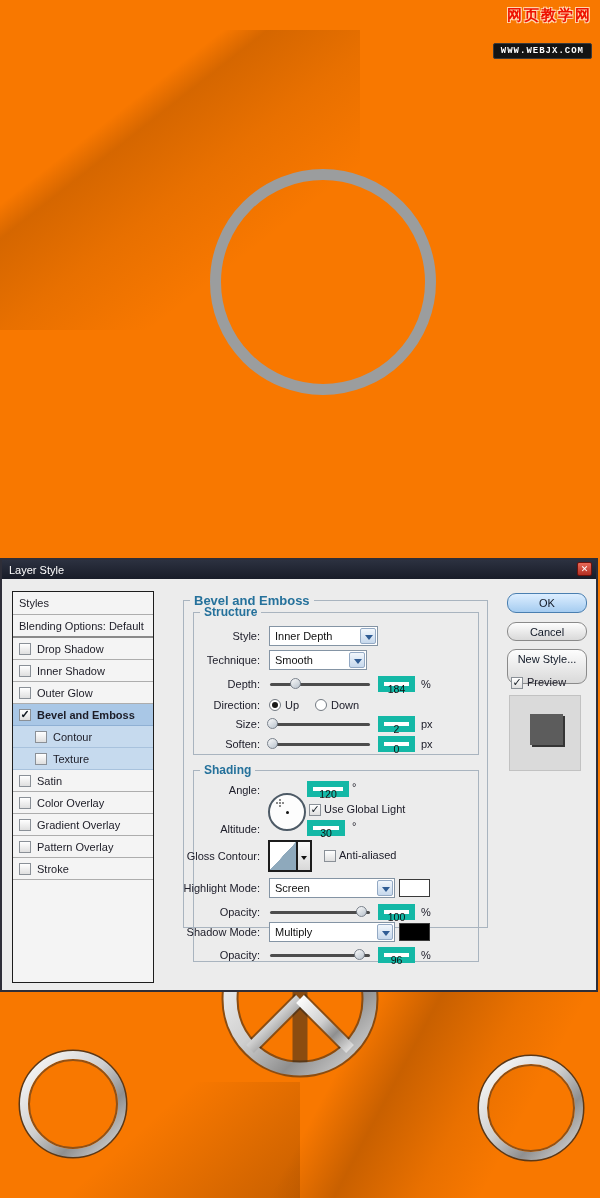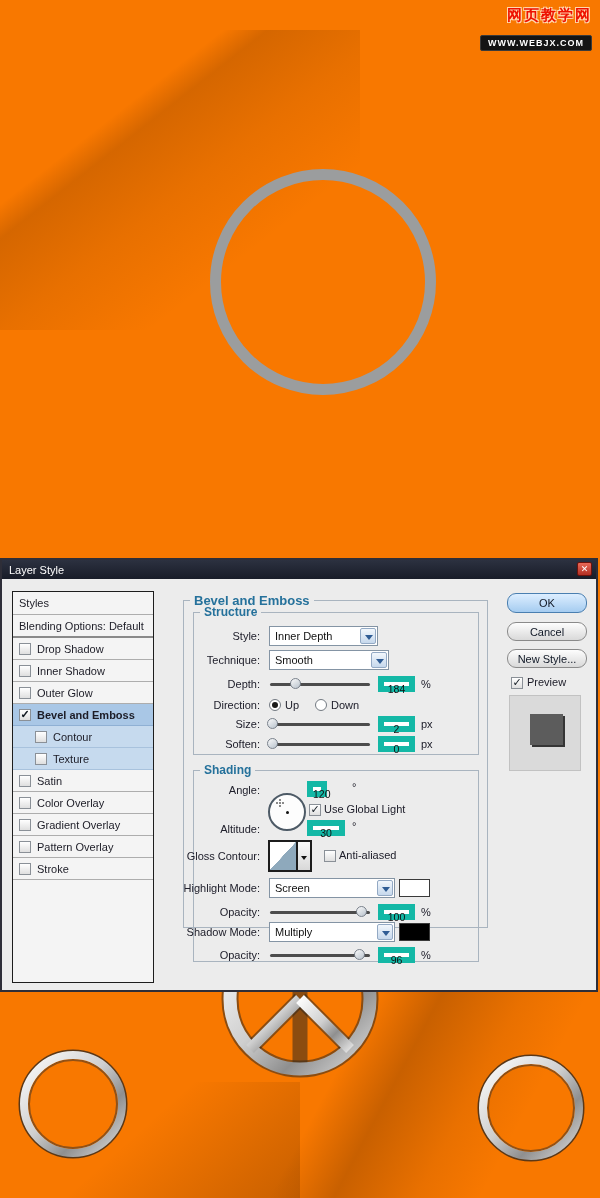--- a/index.html
+++ b/index.html
@@ -17,22 +17,22 @@
         background:linear-gradient(118deg,rgba(0,0,0,0) 28%,rgba(100,45,0,0.32) 42%,rgba(100,45,0,0.10) 60%,rgba(0,0,0,0) 74%);}
   .shade-l{position:absolute;left:0;top:90px;width:300px;height:116px;
         background:linear-gradient(318deg,rgba(100,45,0,0.28) 8%,rgba(0,0,0,0) 55%);}
 
   .peace-svg,.ring-svg{position:absolute;left:0;top:0;}
 
   
   .wm{position:absolute;right:8px;top:6px;text-align:right;z-index:30;}
   .wm-name{color:#ee1100;font-weight:bold;font-size:15px;letter-spacing:2px;
         text-shadow:1px 1px 0 #ffd9b0,-1px -1px 0 #ffd9b0,1px -1px 0 #ffd9b0,-1px 1px 0 #ffd9b0;}
-  .wm-url{display:inline-block;margin-top:10px;background:#141414;color:#fff;
-        font-family:Liberation Sans, sans-serif;font-weight:bold;font-size:9px;
+  .wm-url{display:inline-block;margin-top:18px;background:#141414;color:#fff;
+        font-family:Liberation Mono, monospace;font-weight:bold;font-size:9px;
         padding:2px 7px;border:1px solid #3a3a3a;border-radius:2px;letter-spacing:1px;}
 
   
   .dialog{position:absolute;left:0;top:558px;width:598px;height:434px;
         background:#ececec;border:2px solid #2e2e38;box-sizing:border-box;z-index:20;}
   .titlebar{position:absolute;left:0;top:0;width:100%;height:19px;
         background:linear-gradient(#2c3140,#181c28);display:flex;align-items:center;}
   .title{color:#fff;font-size:11px;font-weight:normal;padding-left:7px;}
   .close-btn{position:absolute;right:4px;top:2px;width:15px;height:14px;
         background:linear-gradient(#ea6a58,#b22f24);border:1px solid #6e120c;border-radius:2px;
@@ -226,21 +226,21 @@
     <span class="legend">Structure</span>
   </div>
   <span class="lbl" style="top:70px">Style:</span>
   <div class="select" style="left:267px;top:66px;width:109px">
     <span>Inner Depth</span>
     <span class="chev">
         <i></i>
       </span>
   </div>
   <span class="lbl" style="top:94px">Technique:</span>
-  <div class="select" style="left:267px;top:90px;width:120px">
+  <div class="select" style="left:267px;top:90px;width:98px">
     <span>Smooth</span>
     <span class="chev">
         <i></i>
       </span>
   </div>
   <span class="lbl" style="top:118px">Depth:</span>
   <div class="track" style="left:268px;top:123px">
     <span class="handle" style="left: calc(25% - 5px);"></span>
   </div>
   <div class="valbox" style="left:376px;top:116px">184</div>
@@ -260,21 +260,21 @@
   <div class="track" style="left:268px;top:183px">
     <span class="handle" style="left: calc(2% - 5px);"></span>
   </div>
   <div class="valbox" style="left:376px;top:176px">0</div>
   <span class="unit" style="left:419px;top:178px">px</span>
 
   <div class="fs fs-shade">
     <span class="legend">Shading</span>
   </div>
   <span class="lbl" style="top:224px">Angle:</span>
-  <div class="valbox" style="left:305px;top:221px;width:20px">120</div>
+  <div class="valbox" style="left:305px;top:221px;width:42px">120</div>
   <span class="unit" style="left:350px;top:221px">°</span>
   <div class="dial">
     <span class="dot"></span>
     <span class="mark"></span>
   </div>
   <span class="cb abs" style="left:307px;top:244px">✓</span>
   <span class="unit" style="left:322px;top:243px">Use Global Light</span>
   <span class="lbl" style="top:263px">Altitude:</span>
   <div class="valbox" style="left:305px;top:260px;width:38px">30</div>
   <span class="unit" style="left:350px;top:260px">°</span>
@@ -309,19 +309,19 @@
   <div class="swatch" style="top:363px;background:#000000"></div>
   <span class="lbl" style="top:389px">Opacity:</span>
   <div class="track" style="left:268px;top:394px">
     <span class="handle" style="left: calc(89% - 5px);"></span>
   </div>
   <div class="valbox" style="left:376px;top:387px">96</div>
   <span class="unit" style="left:419px;top:389px">%</span>
 
   <div class="btn btn-ok">OK</div>
   <div class="btn btn-plain" style="top:62px;height:19px">Cancel</div>
-  <div class="btn btn-plain" style="top:89px;height:19px">New Style...</div>
+  <div class="btn btn-plain" style="top:89px;height:35px">New Style...</div>
   <span class="cb abs pv-cb">✓</span>
   <span class="pv-lbl">Preview</span>
   <div class="preview-box">
     <div class="preview-inner"></div>
   </div>
 </div>
 
 </body></html>

